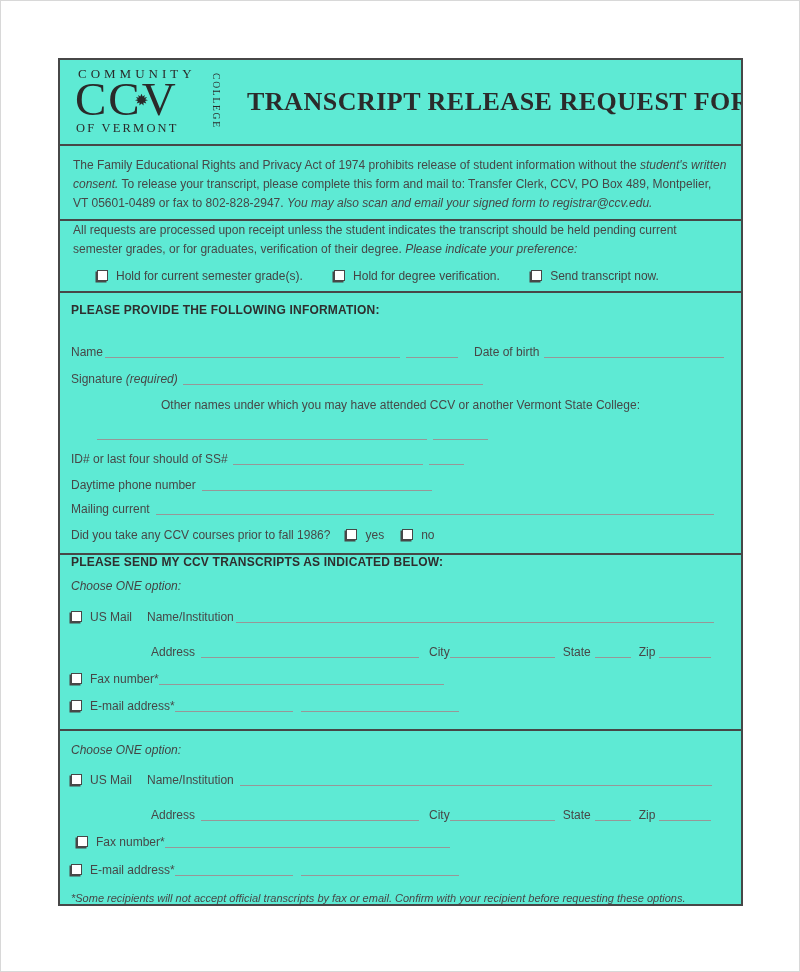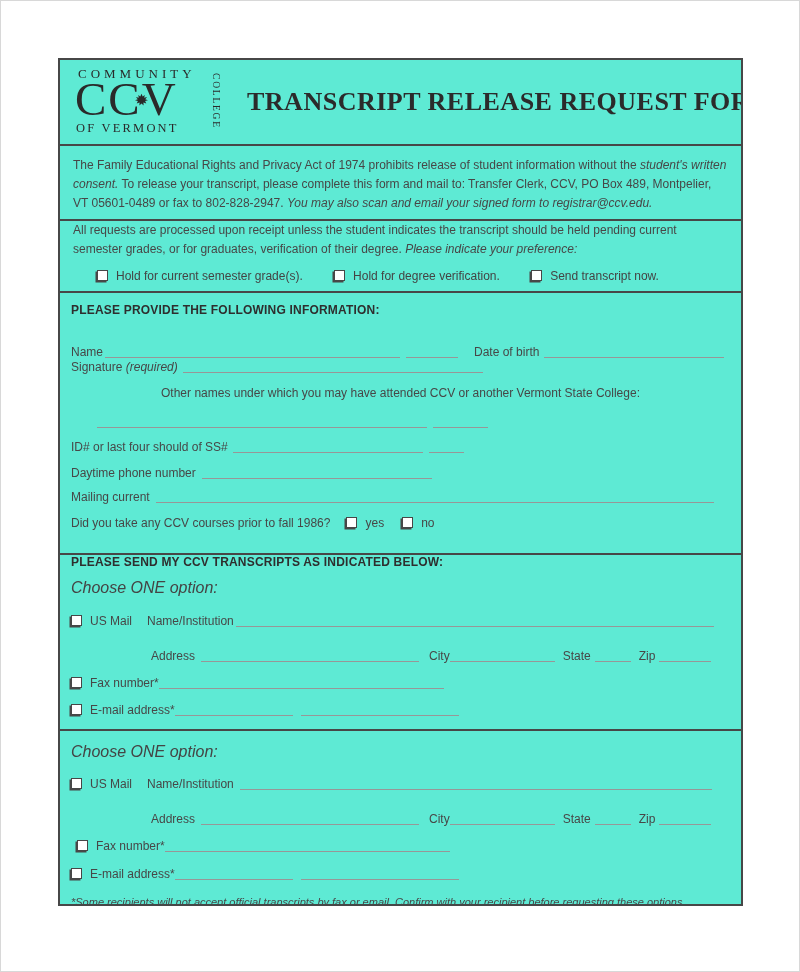--- a/index.html
+++ b/index.html
@@ -52,21 +52,21 @@
 
   .cb {
     display:inline-block; width:9px; height:9px; background:#fff;
     border:1px solid #474747; box-shadow:-1.5px 1.5px 0 0 #474747;
     margin-right:8px; vertical-align:-1px;
   }
   .frow { font-size:12px; white-space:nowrap; color:#474747; }
   .ln { display:inline-block; height:12px; border-bottom:1px solid #979797; vertical-align:-2px; }
   .gap { display:inline-block; width:6px; }
 
-  .choose { font-style:italic; font-size:16px; }
+  .choose { font-style:italic; font-size:12px; }
   .sec-send .choose { margin-top:10px; }
   .sec-send2 .choose { padding-top:12px; }
 
   .footnote { font-style:italic; font-size:11px; margin-top:15px; color:#474747; white-space:nowrap; }
 </style>
 </head>
 <body>
 
 <div class="canvas">
   <div class="form">
@@ -97,21 +97,21 @@
       </div>
     </div>
 
     <div class="sec sec-provide">
       <div class="heading">PLEASE PROVIDE THE FOLLOWING INFORMATION:</div>
 
       <div class="frow" style="margin-top:28px;">
         <span>Name</span><span class="ln" style="width:295px;margin-left:2px;"></span><span class="gap"></span><span class="ln" style="width:52px;"></span><span style="display:inline-block;width:16px;"></span><span>Date of birth</span><span class="ln" style="width:180px;margin-left:5px;"></span>
       </div>
 
-      <div class="frow" style="margin-top:1px;">
+      <div class="frow" style="margin-top:13px;">
         <span>Signature</span>&nbsp;<span class="it">(required)</span><span class="ln" style="width:300px;margin-left:5px;"></span>
       </div>
 
       <div class="frow" style="margin-top:12px;text-align:center;">
         <span>Other names under which you may have attended CCV or another Vermont State College:</span>
       </div>
 
       <div class="frow" style="margin-top:15px;margin-left:26px;">
         <span class="ln" style="width:330px;"></span><span class="gap"></span><span class="ln" style="width:55px;"></span>
       </div>

